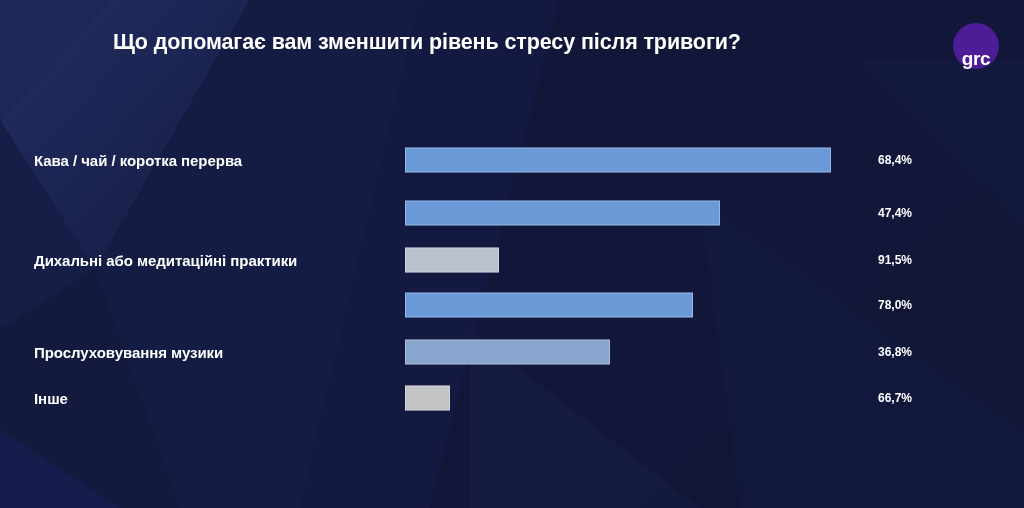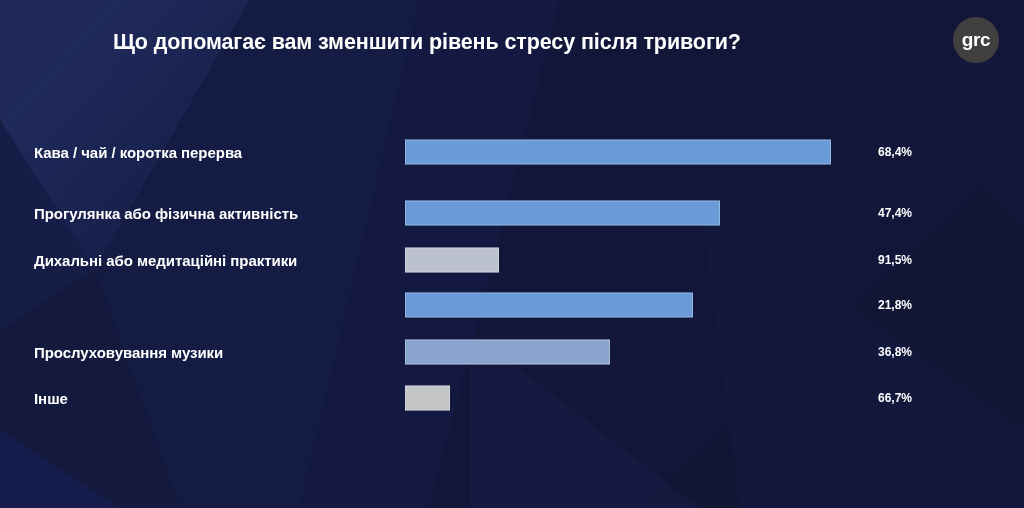--- a/index.html
+++ b/index.html
@@ -42,27 +42,27 @@
     font-size: 21.5px;
     font-weight: bold;
     color: #ffffff;
     letter-spacing: -0.1px;
     white-space: nowrap;
   }
 
   .logo-badge {
     position: absolute;
     right: 25px;
-    top: 17px;
+    top: 23px;
     width: 46px;
     height: 46px;
     border-radius: 50%;
-    background: #404040;
+    background: #4c1d95;
     display: flex;
-    align-items: center;
+    align-items: flex-end;
     justify-content: center;
   }
   .logo-badge .logo-text {
     color: #ffffff;
     font-size: 19px;
     font-weight: bold;
     line-height: 1;
     letter-spacing: -0.3px;
     transform: translateY(-1px);
   }
@@ -153,46 +153,45 @@
 </div>
 
 <div class="header">
   <div class="chart-title">Що допомагає вам зменшити рівень стресу після тривоги?</div>
   <div class="logo-badge">
     <span class="logo-text">grc</span>
   </div>
 </div>
 
 <div class="chart-area" id="chart-area">
-    <div class="bar-row" style="top: 139px;">
+    <div class="bar-row" style="top: 147px;">
       <div class="bar-label">Кава / чай / коротка перерва</div>
       <div class="bar-track">
         <div class="bar-fill" style="width: 426px; background: rgb(106, 155, 216);"></div>
       </div>
       <div class="bar-value">68,4%</div>
     </div>
     <div class="bar-row" style="top: 200px;">
-      <div class="bar-label">Прогулянка або фізична активність</div>
       <div class="bar-track">
         <div class="bar-fill" style="width: 315px; background: rgb(106, 155, 216);"></div>
       </div>
       <div class="bar-value">47,4%</div>
     </div>
     <div class="bar-row" style="top: 247px;">
       <div class="bar-label">Дихальні або медитаційні практики</div>
       <div class="bar-track">
         <div class="bar-fill" style="width: 94px; background: rgb(188, 193, 208);"></div>
       </div>
       <div class="bar-value">91,5%</div>
     </div>
     <div class="bar-row" style="top: 292px;">
       <div class="bar-track">
         <div class="bar-fill" style="width: 288px; background: rgb(106, 155, 216);"></div>
       </div>
-      <div class="bar-value">21,8%</div>
+      <div class="bar-value">78,0%</div>
     </div>
     <div class="bar-row" style="top: 339px;">
       <div class="bar-label">Прослуховування музики</div>
       <div class="bar-track">
         <div class="bar-fill" style="width: 205px; background: rgb(138, 165, 205);"></div>
       </div>
       <div class="bar-value">36,8%</div>
     </div>
     <div class="bar-row" style="top: 385px;">
       <div class="bar-label">Інше</div>

